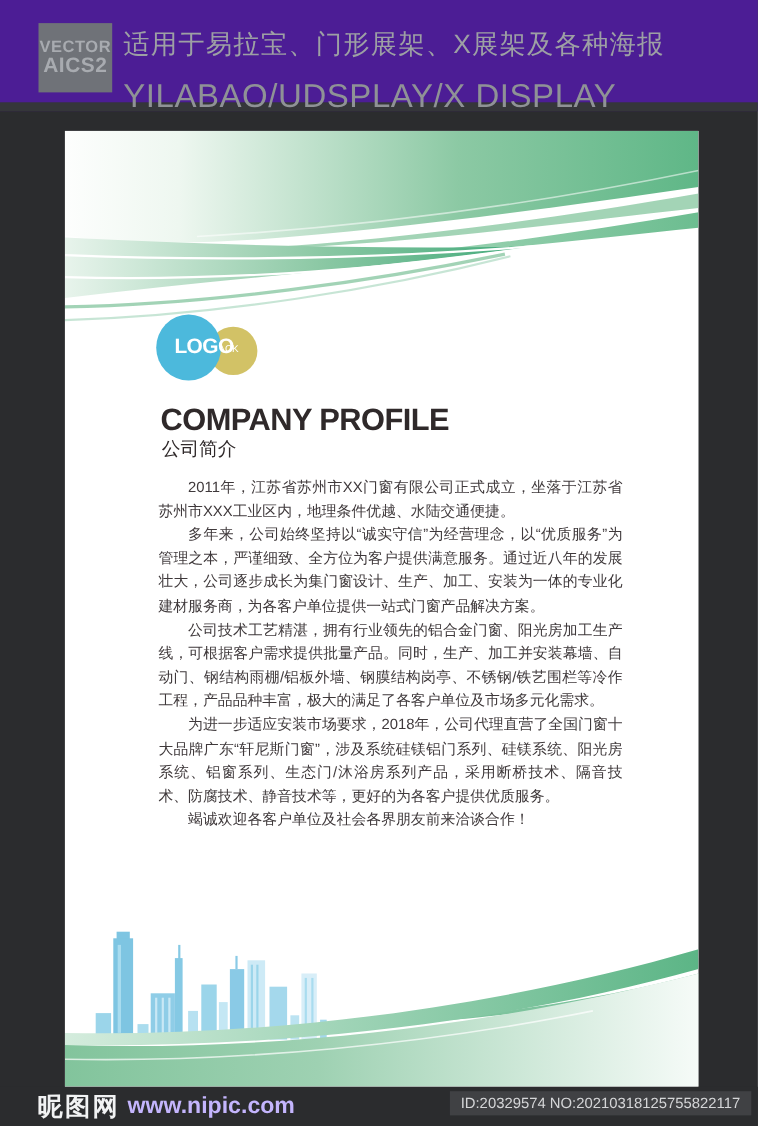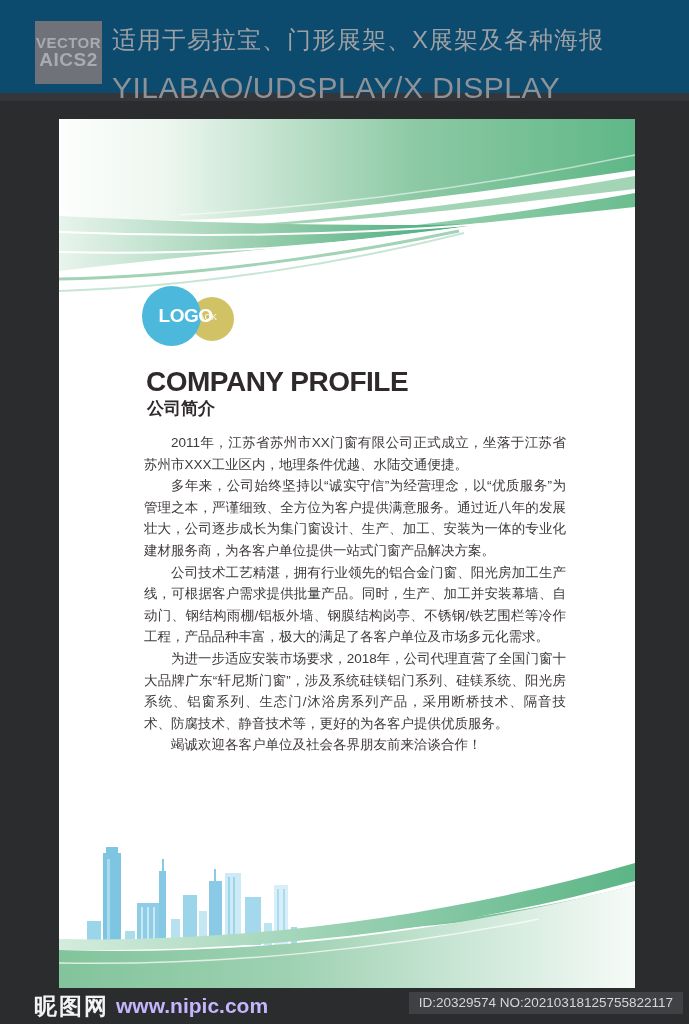--- a/index.html
+++ b/index.html
@@ -6,21 +6,21 @@
   html,body { width:689px; height:1024px; }
   body {
     position:relative; overflow:hidden;
     background:#2b2c2e;
     font-family:"Liberation Sans","DejaVu Sans",sans-serif;
   }
 
   
   .top-banner {
     position:absolute; left:0; top:0; width:689px; height:101px;
-    background:#0c4a6e;
+    background:#4c1d95;
     border-bottom:8px solid #35363a;
   }
   .vector-badge {
     position:absolute; left:35px; top:21px; width:67px; height:63px;
     background:#6f7278; color:#a8abb0;
     display:flex; flex-direction:column; align-items:center; justify-content:center;
     font-weight:bold; text-align:center; line-height:1.05;
   }
   .vector-badge .b1 { font-size:15px; letter-spacing:0.5px; }
   .vector-badge .b2 { font-size:19px; letter-spacing:0.5px; }
@@ -52,21 +52,21 @@
   .logo-circle-olive span {
     position:absolute; right:17px; top:15px; color:#fff; font-weight:400; font-size:9px; letter-spacing:0;margin-left:28px;
   }
 
   .profile-title {
     position:absolute; left:87px; top:247px; z-index:3;
     font-size:28px; font-weight:900; letter-spacing:-0.5px; color:#2f292a; white-space:nowrap;
   }
   .profile-subtitle {
     position:absolute; left:88px; top:278px; z-index:3;
-    font-size:17px; font-weight:bold; color:#2f292a;
+    font-size:17px; font-weight:normal; color:#2f292a;
   }
 
   .body-text {
     position:absolute; left:85px; top:313px; width:422px; z-index:3;
     font-size:13.5px; line-height:21.6px; color:#3f393b;
     text-align:justify;
   }
   .body-text p { margin:0; text-indent:2em; }
 
   

